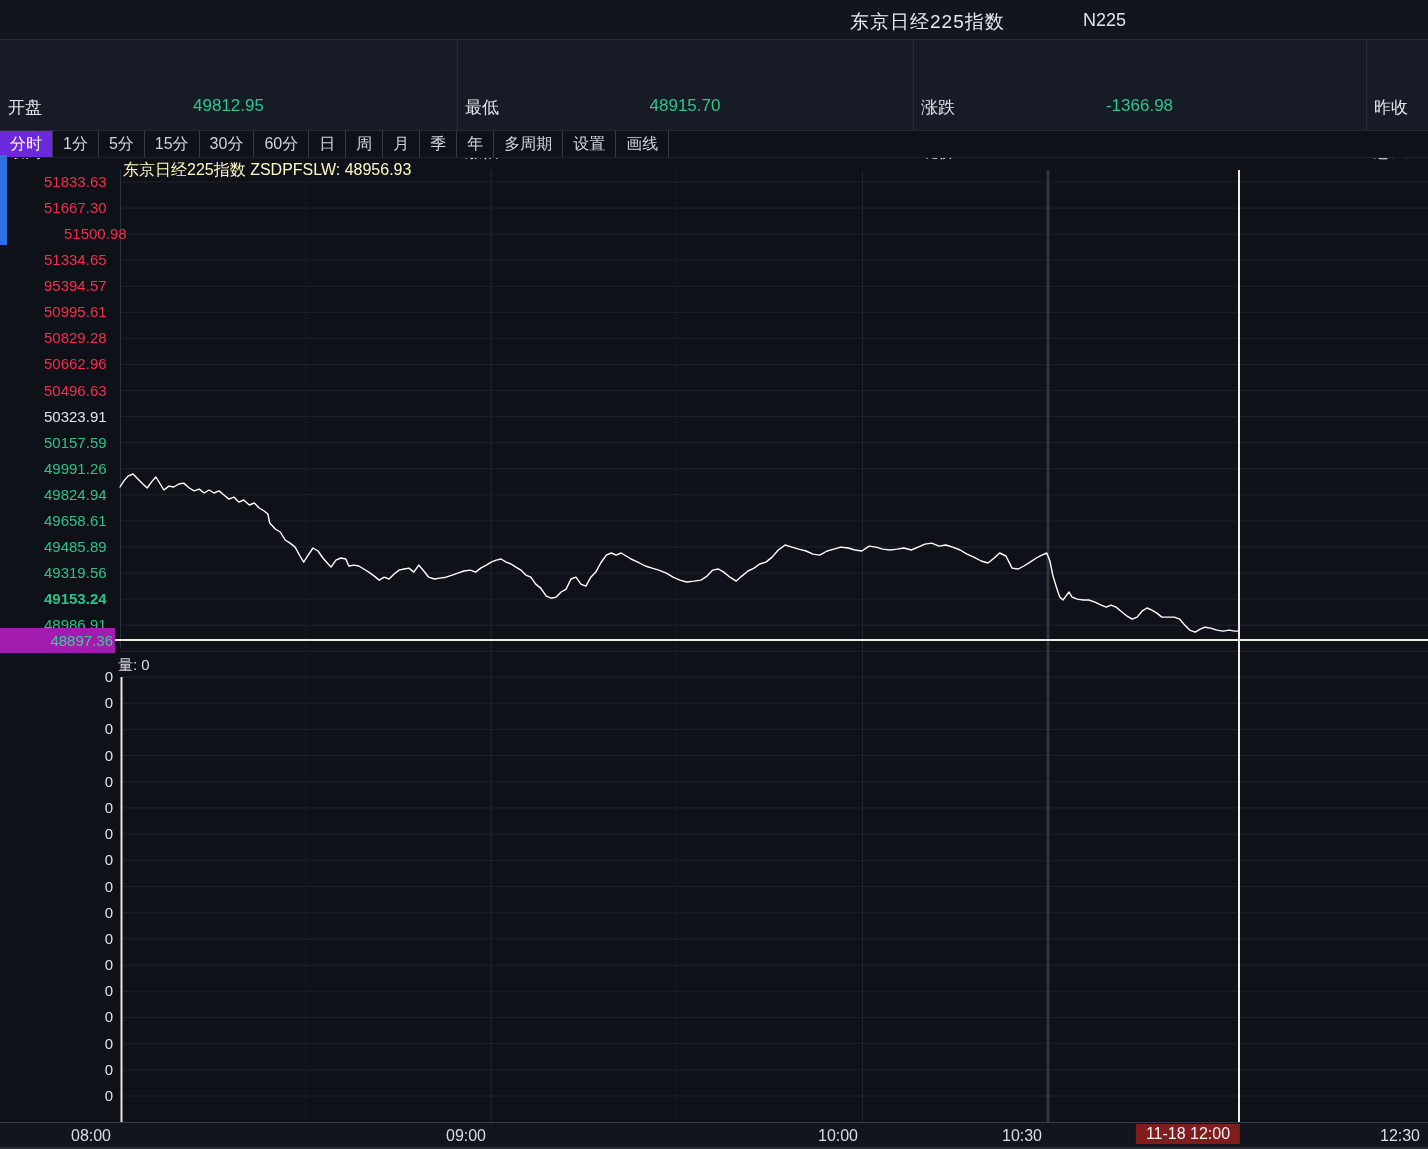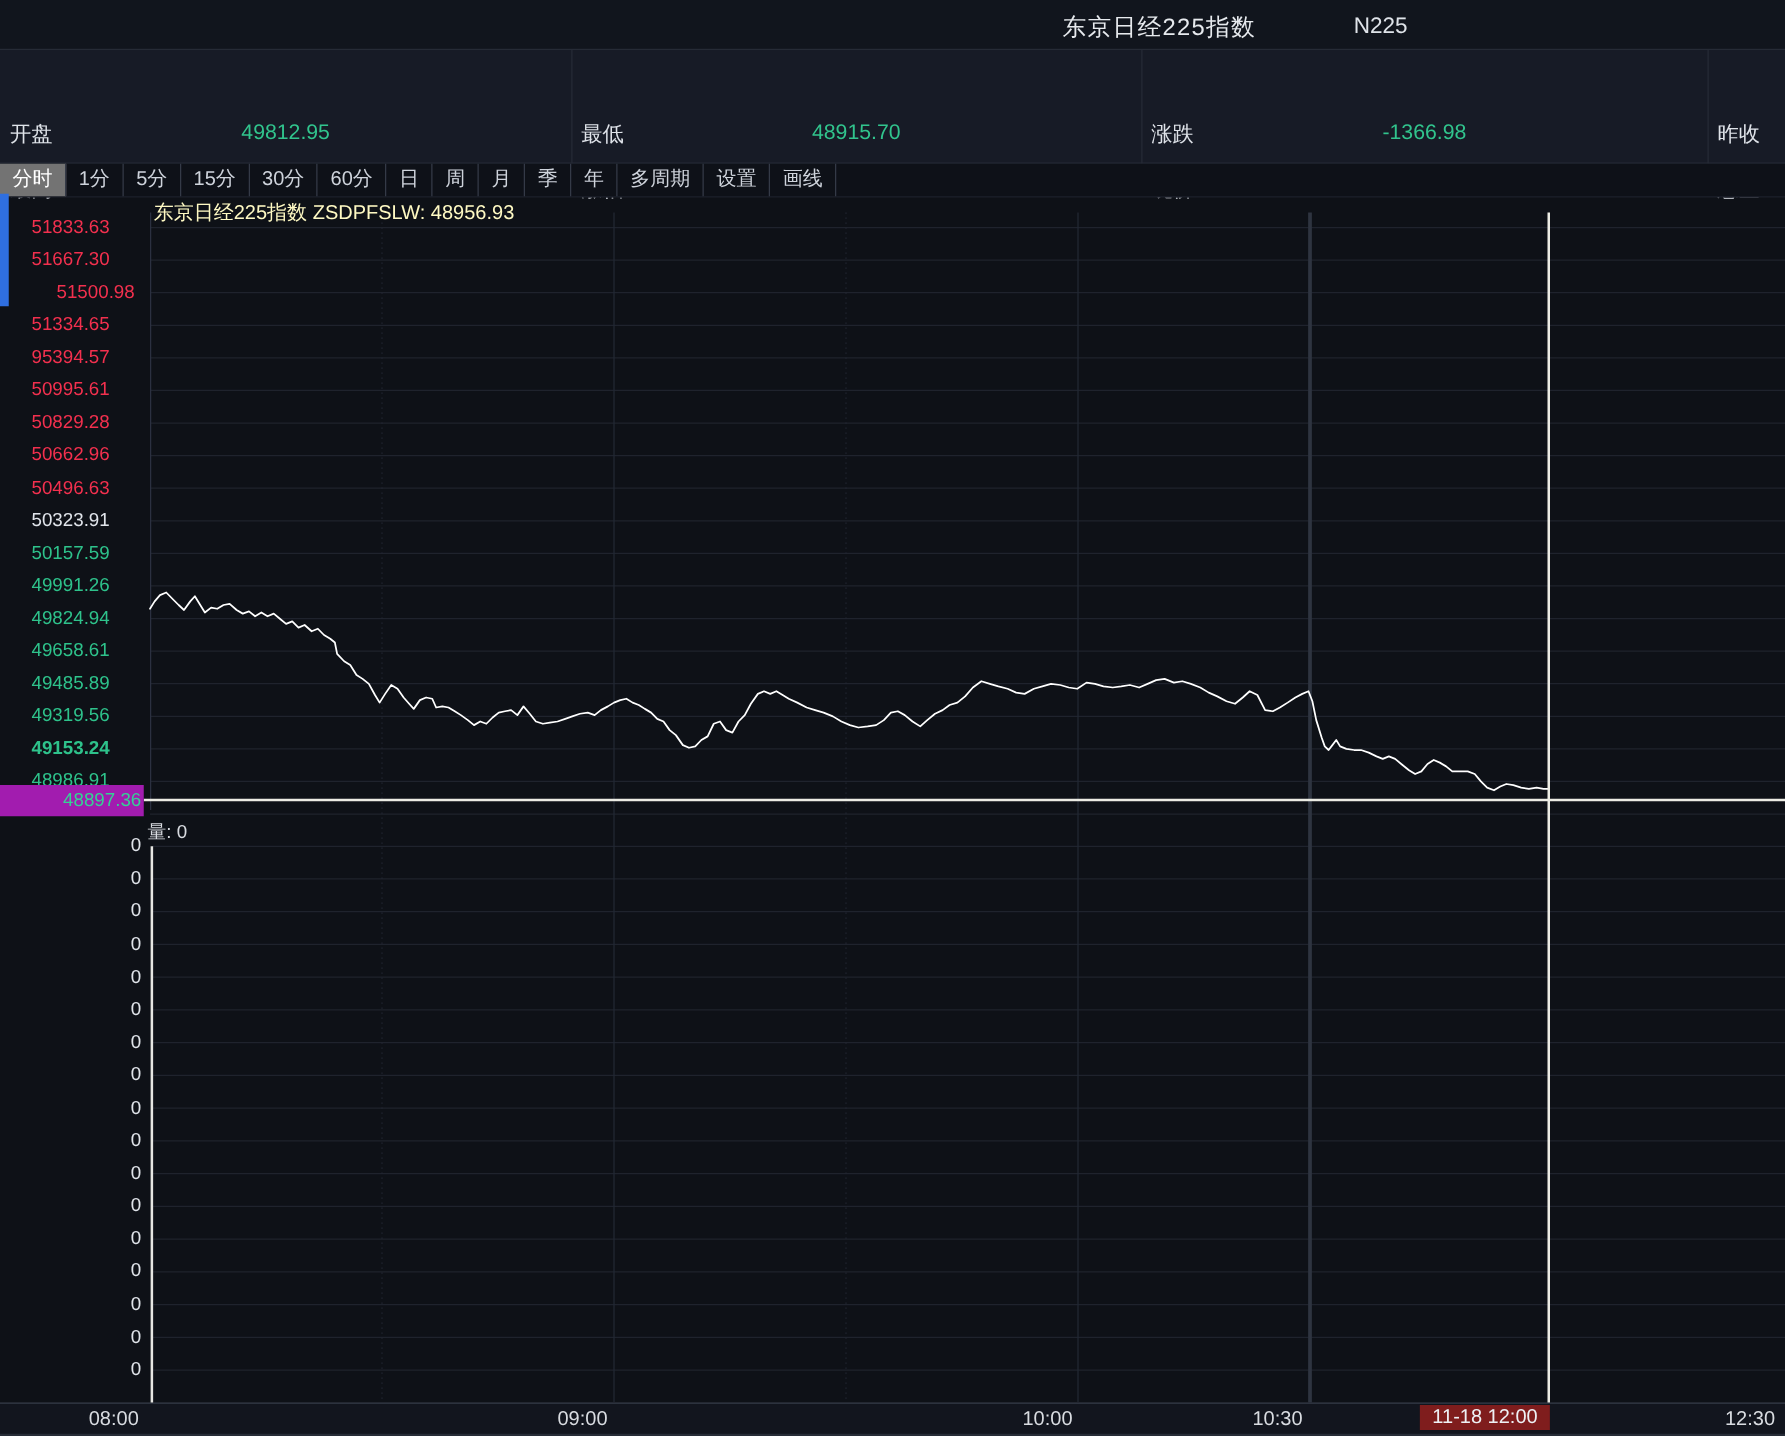--- a/index.html
+++ b/index.html
@@ -15,25 +15,25 @@
             border-bottom:1px solid #262b36;box-sizing:border-box;}
   .qsep{position:absolute;top:40px;height:91px;width:1px;background:#262b36;}
   .qlabel{position:absolute;font-size:17px;color:#dfe3e9;white-space:nowrap;}
   .qvalue{position:absolute;font-size:17px;color:#31c48d;text-align:center;white-space:nowrap;}
   .r0{top:56px}.r1{top:100px}
   
   .tabbar{position:absolute;left:0;top:131px;width:1428px;height:27px;background:#0e1118;display:flex;
           border-bottom:1px solid #1d212b;box-sizing:border-box;}
   .tab{height:26px;line-height:26px;padding:0 10px;font-size:16px;color:#ced3db;
        border-right:1px solid #343a47;white-space:nowrap;cursor:default;}
-  .tab.active{background:#737373;color:#ffffff;}
+  .tab.active{background:#6d28d9;color:#ffffff;}
   
   .chart-title{position:absolute;left:123px;top:160px;font-size:16px;color:#fef9c3;white-space:nowrap;z-index:3;}
-  .ylabel{position:absolute;left:0;width:113px;height:18px;line-height:18px;text-align:center;
-          font-size:15px;z-index:3;white-space:nowrap;}
+  .ylabel{position:absolute;left:0;width:113px;height:18px;line-height:18px;text-align:left;
+          font-size:15px;z-index:3;white-space:nowrap;padding-left:44px;}
   .tone-red{color:#f2304e}.tone-green{color:#2ec28b}.tone-neutral{color:#e0e4ea}
   .price-tag{position:absolute;left:0;top:628px;width:115px;height:25px;line-height:25px;background:#a21caf;
              color:#36d095;font-size:15px;text-align:right;padding-right:2px;box-sizing:border-box;z-index:4;}
   .vol-title{position:absolute;left:118px;top:656px;font-size:15px;color:#d9dce1;z-index:3;white-space:nowrap;}
   .vlabel{position:absolute;left:0;width:113px;height:18px;line-height:18px;text-align:right;
           font-size:15px;color:#e0e4ea;z-index:3;}
   
   .xaxisbar{position:absolute;left:0;top:1122px;width:1428px;height:27px;background:#12151e;
             border-top:1px solid #363c49;box-sizing:border-box;}
   .xlabel{position:absolute;top:1127px;transform:translateX(-50%);font-size:16px;color:#d9dce1;

